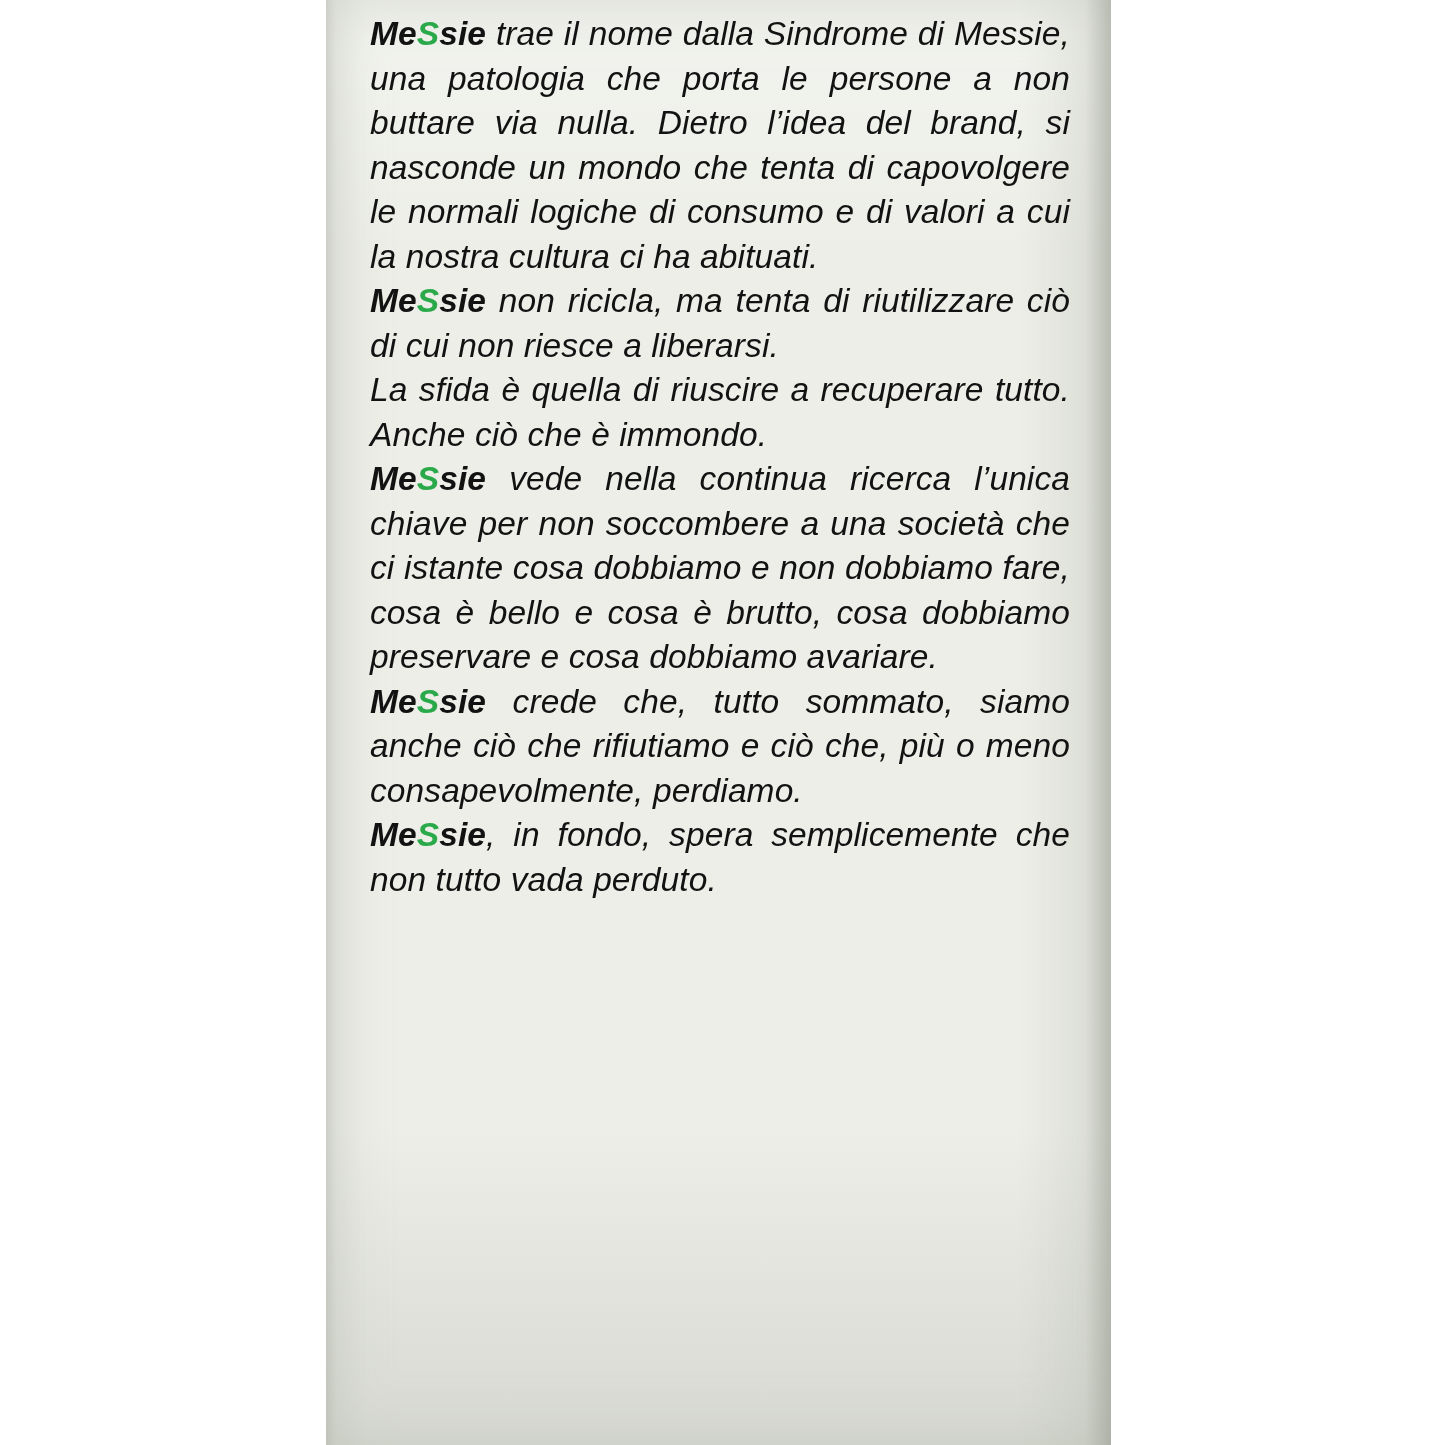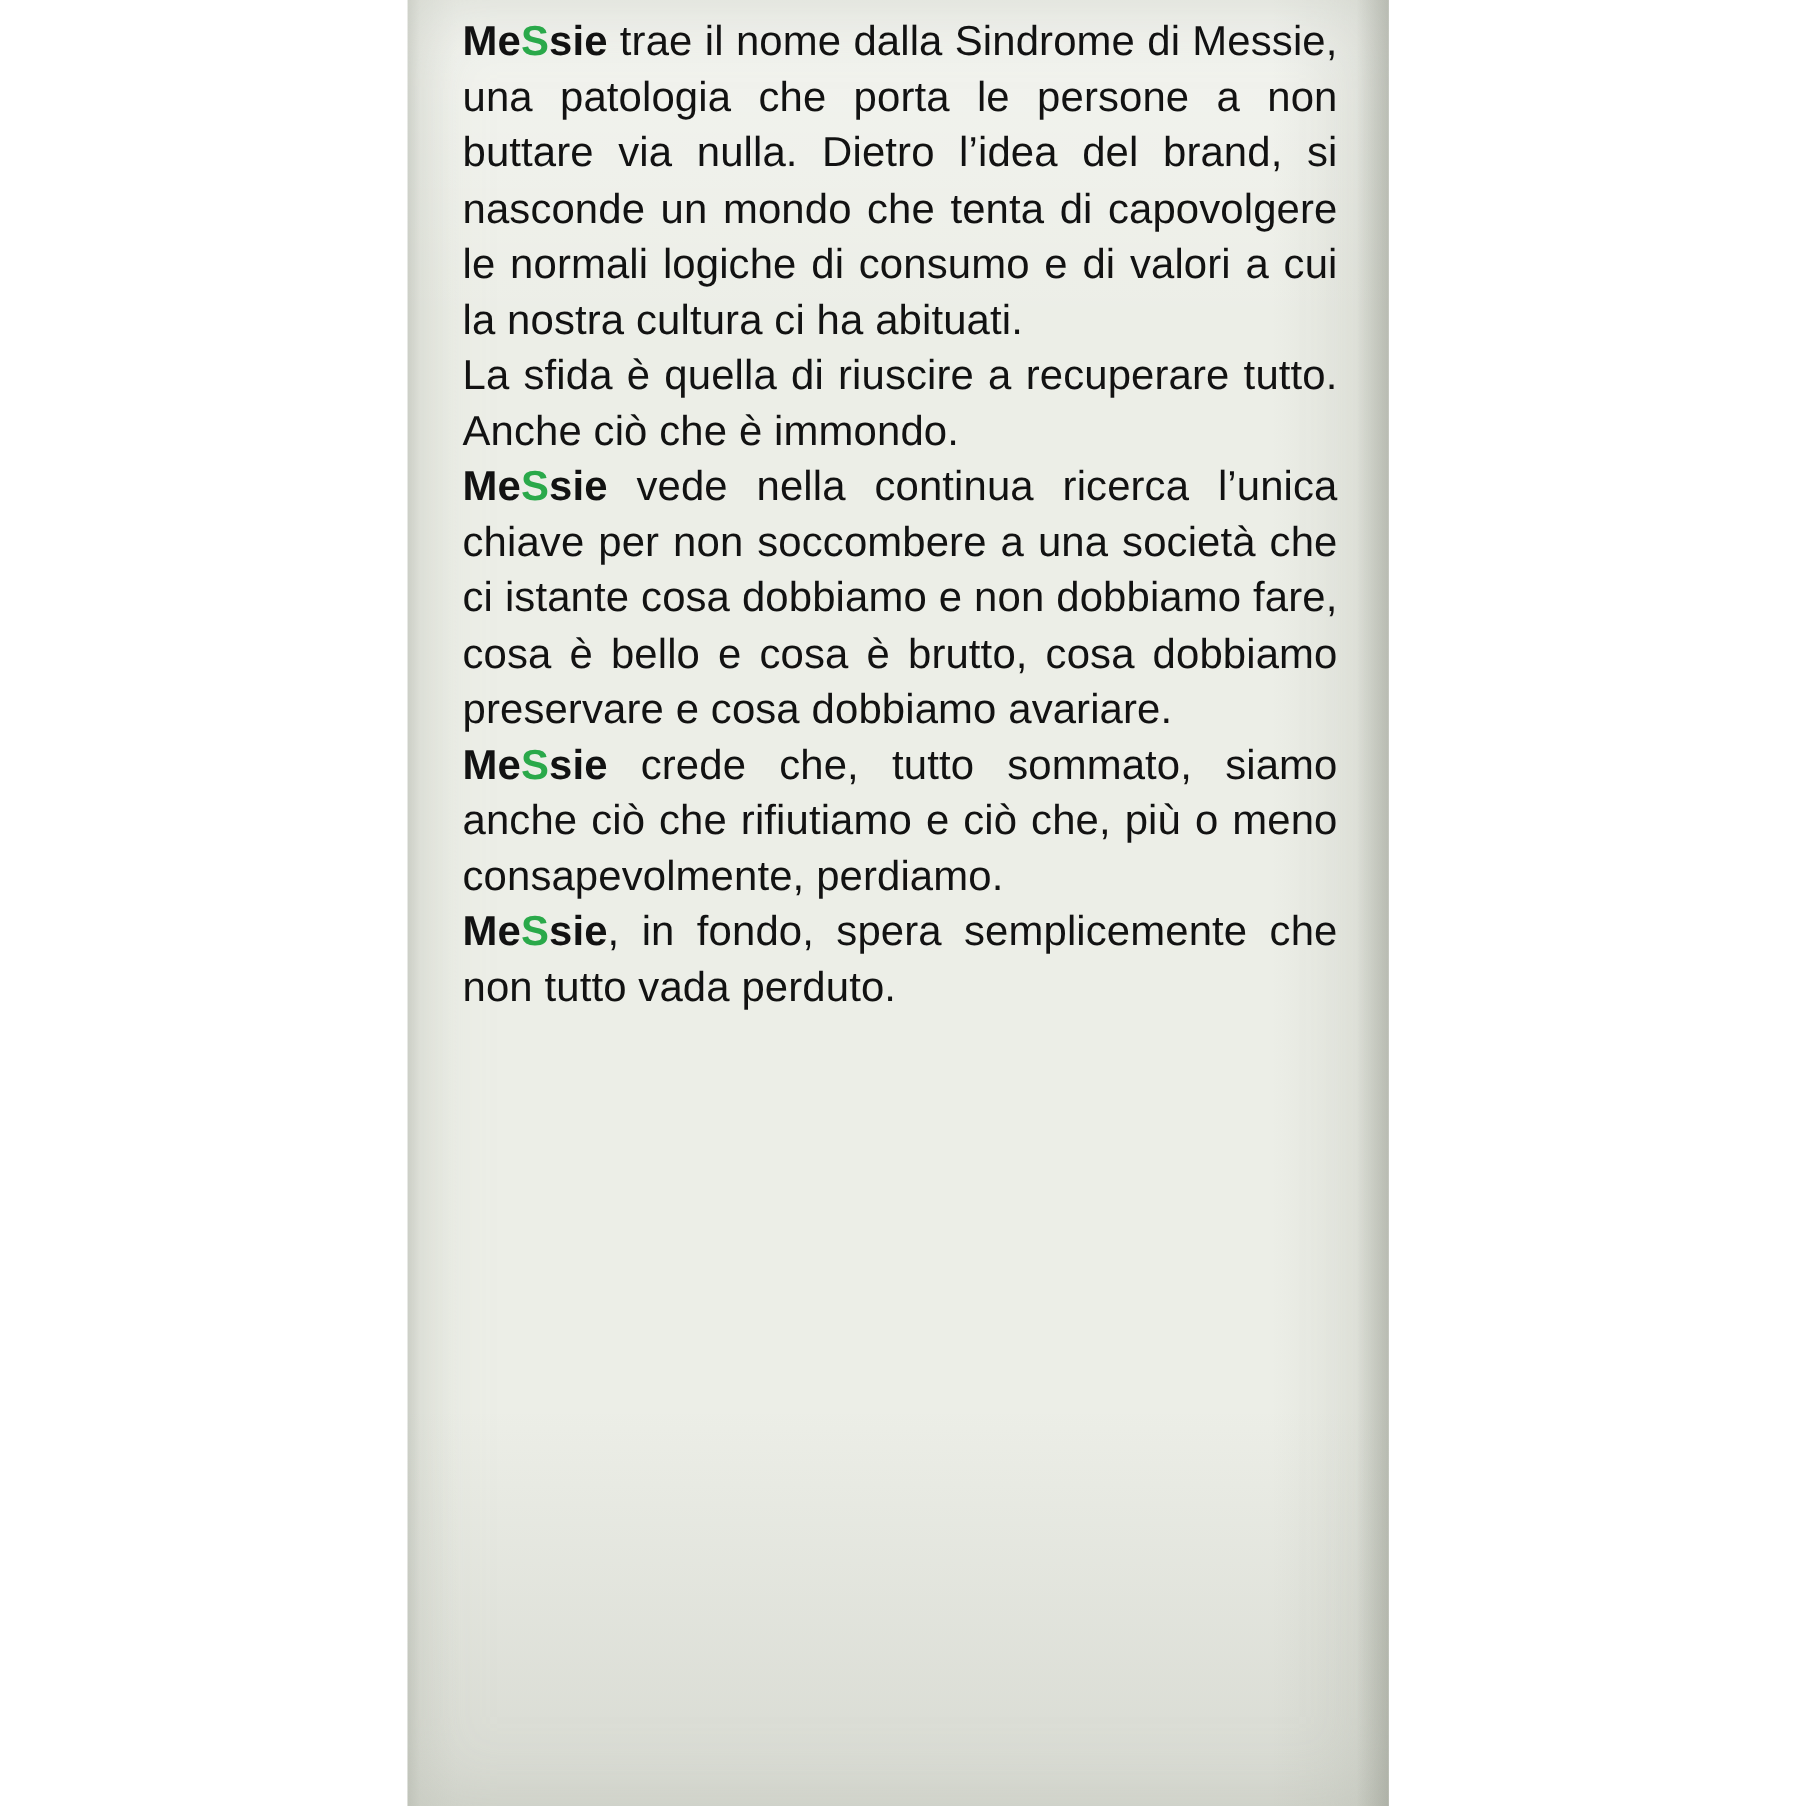--- a/index.html
+++ b/index.html
@@ -56,34 +56,36 @@
     font-size: 33.5px;
     line-height: 44.5px;
     color: #121212;
     text-align: justify;
     text-justify: inter-word;
     letter-spacing: 0.1px;
   }
   #text-body p {
     margin: 0 0 0 0;
     text-indent: 0;
+    font-style: italic;
   }
   .brand {
     font-weight: bold;
   }
   .brand .s {
     color: #2aa94a;
   }
 </style>
 </head>
 <body>
 
 <div id="page">
   <div id="panel">
     <div id="text-body">
         <p><span class="brand"><span>Me</span><span class="s">S</span><span>sie</span></span><span> trae il nome dalla Sindrome di Messie, una patologia che porta le persone a non buttare via nulla. Dietro l’idea del brand, si nasconde un mondo che tenta di capovolgere le normali logiche di consumo e di valori a cui la nostra cultura ci ha abituati.</span></p>
+        <p><span class="brand"><span>Me</span><span class="s">S</span><span>sie</span></span><span> non ricicla, ma tenta di riutilizzare ciò di cui non riesce a liberarsi.</span></p>
         <p><span>La sfida è quella di riuscire a recuperare tutto. Anche ciò che è immondo.</span></p>
         <p><span class="brand"><span>Me</span><span class="s">S</span><span>sie</span></span><span> vede nella continua ricerca l’unica chiave per non soccombere a una società che ci istante cosa dobbiamo e non dobbiamo fare, cosa è bello e cosa è brutto, cosa dobbiamo preservare e cosa dobbiamo avariare.</span></p>
         <p><span class="brand"><span>Me</span><span class="s">S</span><span>sie</span></span><span> crede che, tutto sommato, siamo anche ciò che rifiutiamo e ciò che, più o meno consapevolmente, perdiamo.</span></p>
         <p><span class="brand"><span>Me</span><span class="s">S</span><span>sie</span></span><span>, in fondo, spera semplicemente che non tutto vada perduto.</span></p>
       </div>
   </div>
 </div>
 
 </body></html>

